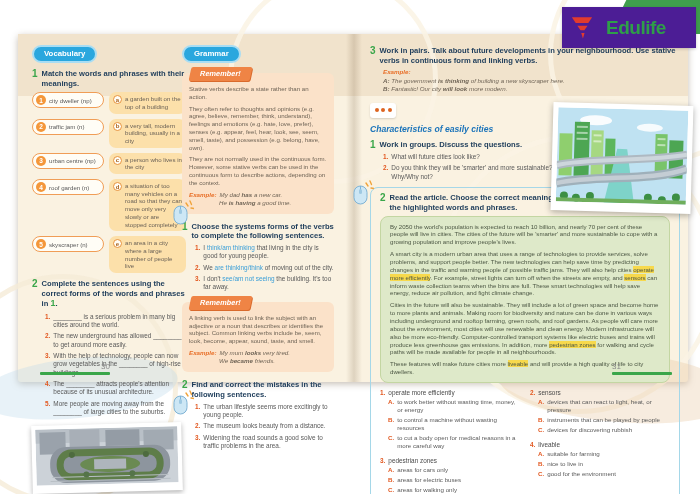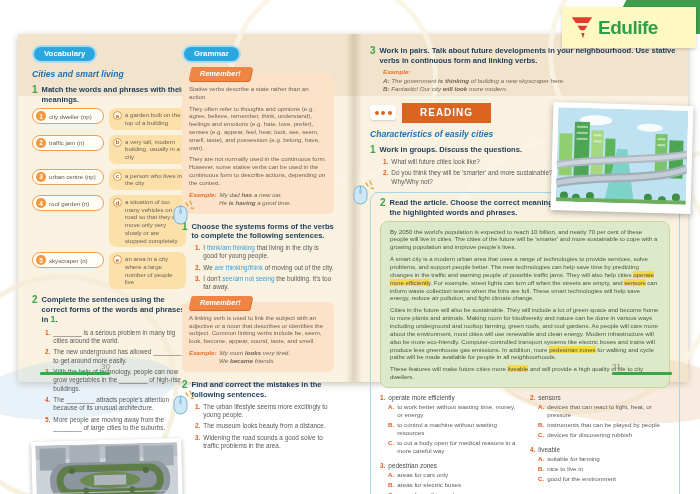--- a/index.html
+++ b/index.html
@@ -14,22 +14,22 @@
   .r3 { left:420px; top:100px; width:280px; height:280px; }
   .r4 { left:530px; top:-90px; width:220px; height:220px; }
   .swoosh { position:absolute; border-radius:50%; opacity:.35; }
   .sw1 { left:-40px; bottom:-36px; width:200px; height:60px; background:#bcd9ea; transform:rotate(-6deg); }
   .sw2 { right:-50px; bottom:-40px; width:240px; height:70px; background:#e9c9a2; transform:rotate(5deg); }
   .fold { position:absolute; left:328px; top:0; width:16px; height:100%;
           background:linear-gradient(90deg, rgba(0,0,0,0), rgba(110,85,55,.20) 50%, rgba(0,0,0,0)); }
 
   
   .logo-green { position:absolute; right:0px; top:0px; width:96px; height:34px; background:#3f9e4d; transform:skewX(-26deg) translateX(14px); }
-  .logo-box { position:absolute; right:4px; top:7px; width:134px; height:41px; background:#fef9c3;
-              box-shadow:0 1px 3px rgba(0,0,0,.2); display:flex; align-items:center; gap:4px; padding:4px 8px; }
+  .logo-box { position:absolute; right:4px; top:7px; width:134px; height:41px; background:#4c1d95;
+              box-shadow:0 1px 3px rgba(0,0,0,.2); display:flex; align-items:center; gap:12px; padding:4px 8px; }
   .logo-text { font-size:19px; font-weight:bold; color:#2f9e49; letter-spacing:-0.5px; }
 
   
   .badge { display:inline-block; background:#2aa7de; border:2px solid #a9ddf3; border-radius:10px;
            color:#fff; font-weight:bold; font-size:7.8px; padding:2px 10px 3px; }
   .sec-title { color:#1b74ba; font-weight:bold; font-style:italic; font-size:8.6px; margin:6px 0 4px; }
   .ex { display:flex; gap:4px; margin:6px 0 3px; }
   .ex-num { color:#3aa64a; font-weight:bold; font-size:10px; line-height:1.05; flex:none; }
   .ex-text { color:#1d3c5a; font-weight:bold; font-size:7.6px; line-height:1.28; }
   .refgreen { color:#3aa64a; font-size:9px; }
@@ -117,21 +117,20 @@
     <div class="band"></div>
     <div class="ring r1"></div>
     <div class="ring r2"></div>
     <div class="ring r3"></div>
     <div class="ring r4"></div>
     <div class="swoosh sw1"></div>
     <div class="swoosh sw2"></div>
 
     <div class="col1">
       <span class="badge">Vocabulary</span>
-      <div class="sec-title">Cities and smart living</div>
 
       <div class="ex">
         <span class="ex-num">1</span>
         <span class="ex-text">Match the words and phrases with their meanings.</span>
       </div>
 
       <div class="match">
         <div class="match-row">
           <div class="term-pill">
             <span class="num-circle">1</span>
@@ -309,21 +308,20 @@
         <div class="ex-line"><span class="b">A:</span> <span>The government </span><span class="b">is thinking</span><span> of building a new skyscraper here.</span></div>
         <div class="ex-line"><span class="b">B:</span> <span>Fantastic! Our city </span><span class="b">will look</span><span> more modern.</span></div>
       </div>
 
       <div class="banner-row">
         <div class="dots-box">
           <span class="dot"></span>
             <span class="dot"></span>
             <span class="dot"></span>
         </div>
-        <div class="banner">READING</div>
       </div>
       <div class="sec-title">Characteristics of easily cities</div>
 
       <div class="ex narrow">
         <span class="ex-num">1</span>
         <span class="ex-text">Work in groups. Discuss the questions.</span>
       </div>
       <div class="slist narrow">
         <div class="sitem">
             <span class="snum">1.</span>

